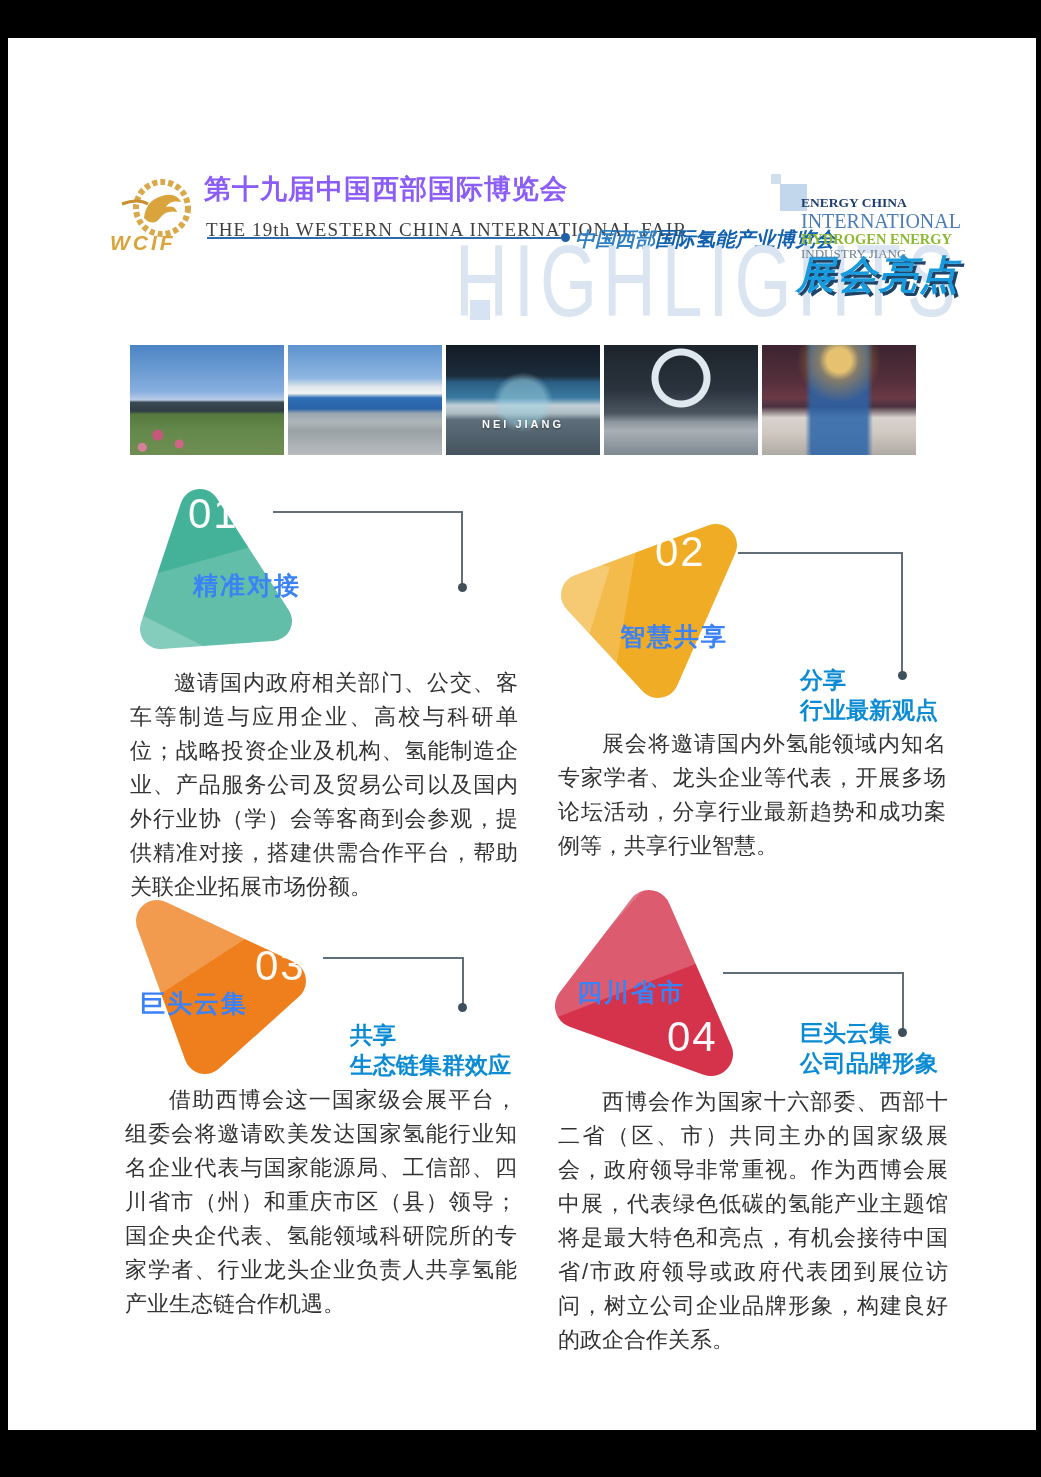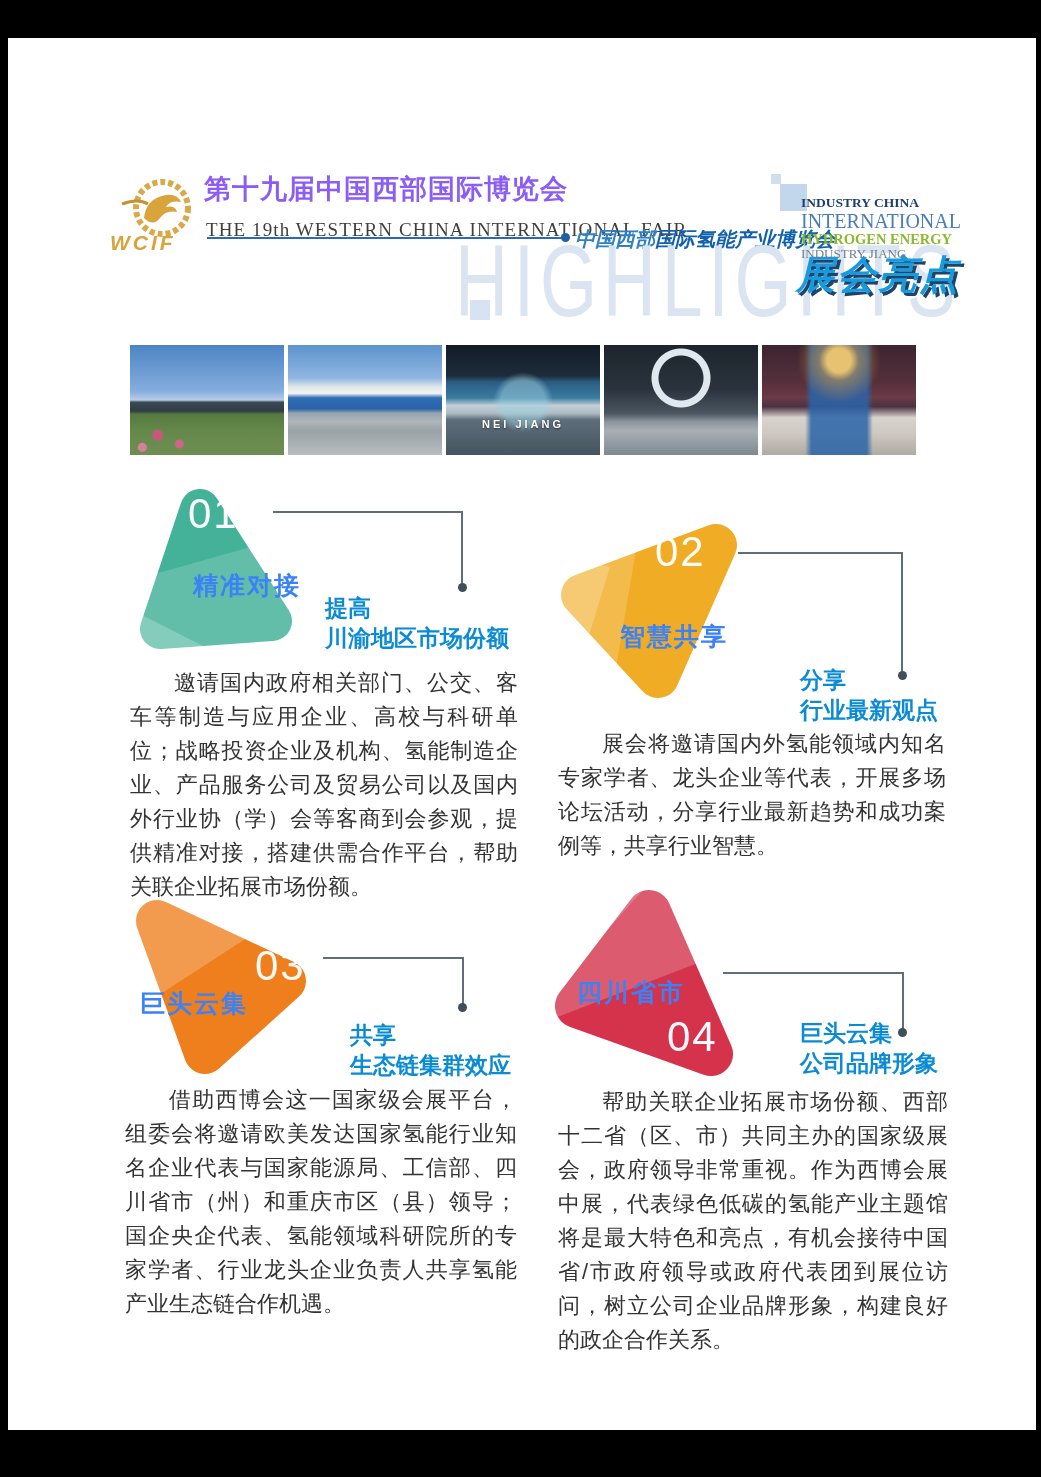--- a/index.html
+++ b/index.html
@@ -126,21 +126,21 @@
 
   <div class="abs expo-cn">
     <span class="lt">中国西部</span><span class="bd">国际氢能产业博览会</span>
   </div>
 
   <div class="sq sq-small"></div>
   <div class="sq sq-big"></div>
   <div class="sq sq-mid"></div>
 
   <div class="abs expo-en">
-    <div class="l1">INDUSTRY CHINA</div>
+    <div class="l1">ENERGY CHINA</div>
     <div class="l2">INTERNATIONAL</div>
     <div class="l3">HYDROGEN ENERGY</div>
     <div class="l4">INDUSTRY JIANG</div>
   </div>
 
   <div class="abs highlights-en">HIGHLIGHTS</div>
   <div class="abs highlights-cn">展会亮点</div>
 
   <div class="abs photos">
     <div class="photo photo1"></div>
@@ -163,24 +163,20 @@
         <rect width="170" height="176" fill="#44B299"></rect>
         <polygon points="0,176 0,100 170,52 170,176" fill="#ffffff" opacity="0.16"></polygon>
         <polygon points="0,176 0,128 95,176" fill="#ffffff" opacity="0.22"></polygon>
       </g>
     </svg>
     <div class="num">01</div>
     <div class="badge">精准对接</div>
     <div class="conn-h"></div>
     <div class="conn-v"></div>
     <div class="conn-dot"></div>
-    <div class="sub">
-      <div>提高</div>
-      <div>川渝地区市场份额</div>
-    </div>
     <p class="body-text">邀请国内政府相关部门、公交、客车等制造与应用企业、高校与科研单位；战略投资企业及机构、氢能制造企业、产品服务公司及贸易公司以及国内外行业协（学）会等客商到会参观，提供精准对接，搭建供需合作平台，帮助关联企业拓展市场份额。</p>
   </div>
 
   <div class="sec sec2">
     <svg class="tri" width="188" height="188" viewBox="0 0 188 188">
       <defs>
           <mask id="mt2">
         <path d="M24,80 L158,30 L100,162 Z" fill="#fff" stroke="#fff" stroke-width="42" stroke-linejoin="round"></path>
       </mask>
         </defs>
@@ -241,16 +237,16 @@
     </svg>
     <div class="num">04</div>
     <div class="badge">四川省市</div>
     <div class="conn-h"></div>
     <div class="conn-v"></div>
     <div class="conn-dot"></div>
     <div class="sub">
       <div>巨头云集</div>
       <div>公司品牌形象</div>
     </div>
-    <p class="body-text">帮助关联企业拓展市场份额、西部十二省（区、市）共同主办的国家级展会，政府领导非常重视。作为西博会展中展，代表绿色低碳的氢能产业主题馆将是最大特色和亮点，有机会接待中国省/市政府领导或政府代表团到展位访问，树立公司企业品牌形象，构建良好的政企合作关系。</p>
+    <p class="body-text">西博会作为国家十六部委、西部十二省（区、市）共同主办的国家级展会，政府领导非常重视。作为西博会展中展，代表绿色低碳的氢能产业主题馆将是最大特色和亮点，有机会接待中国省/市政府领导或政府代表团到展位访问，树立公司企业品牌形象，构建良好的政企合作关系。</p>
   </div>
 
 </div>
 
 </body></html>

